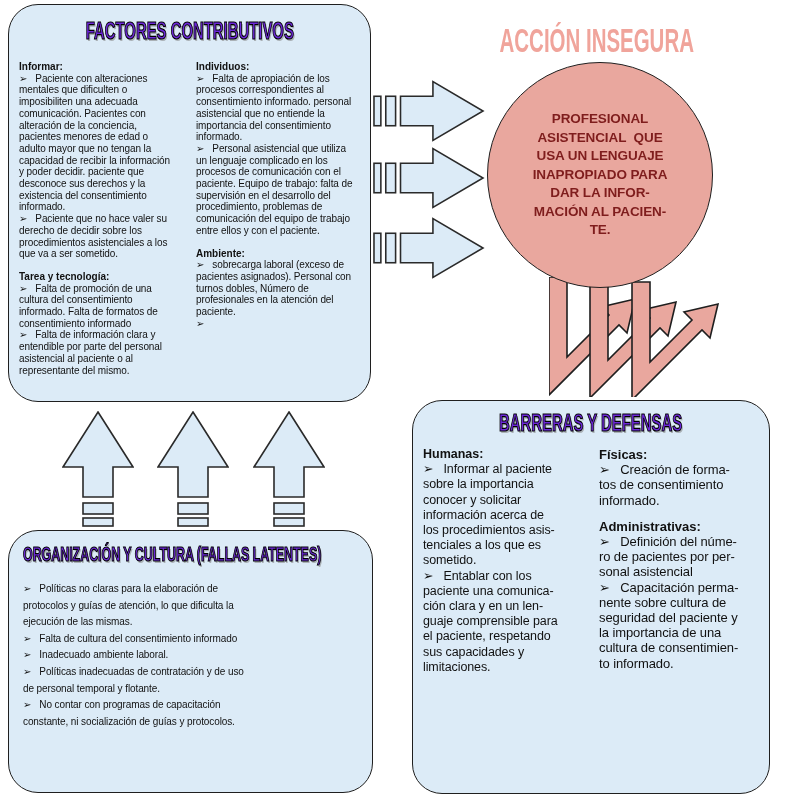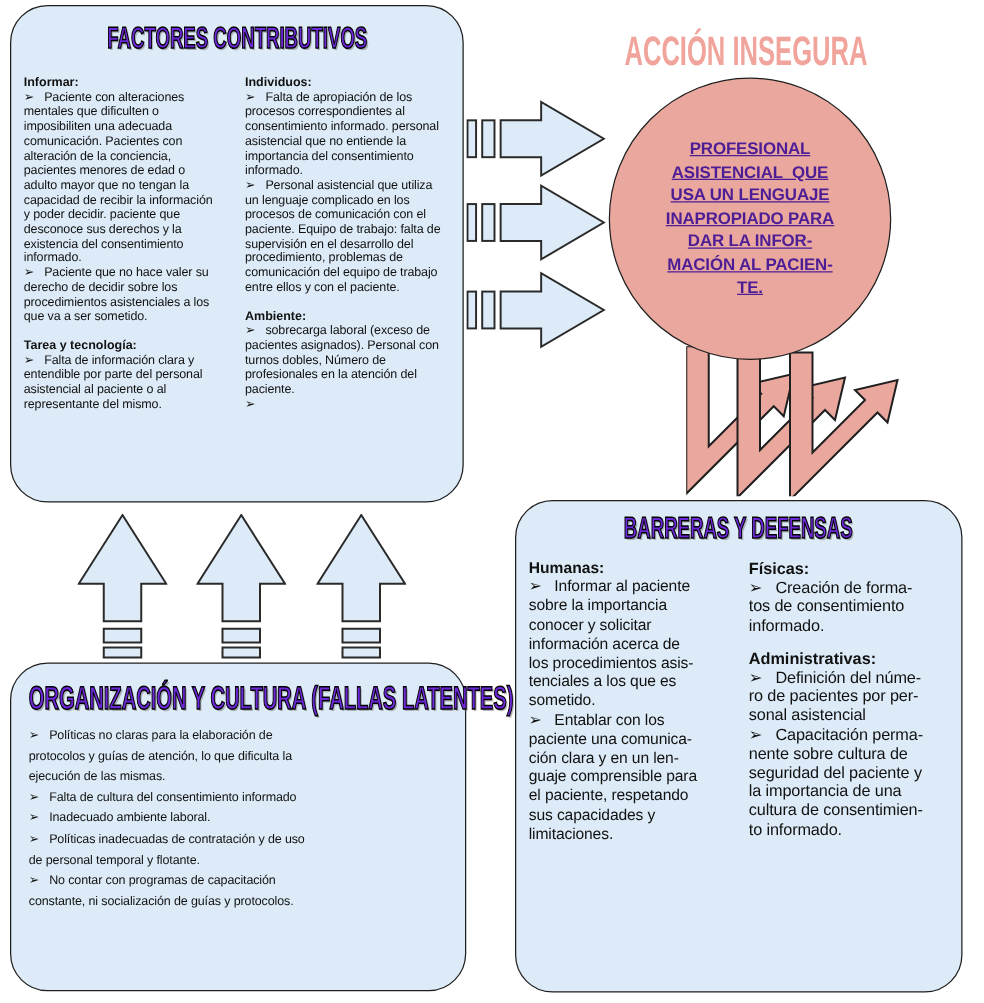--- a/index.html
+++ b/index.html
@@ -30,21 +30,21 @@
     font-weight:bold;font-size:33px;color:#f0a49b;white-space:nowrap;z-index:1;
   }
   .accion-title .inner{display:inline-block;transform:scaleX(.62);transform-origin:center;}
   .circle{
     position:absolute;left:487px;top:62px;width:226px;height:226px;
     background:#e9a79e;border:1.6px solid #1f1f1f;border-radius:50%;
     box-sizing:border-box;z-index:3;display:flex;align-items:center;justify-content:center;
   }
   .circle .ctext{
     font-weight:bold;font-size:13.5px;line-height:18.6px;text-align:center;
-    white-space:pre-line;color:#4c1d95;letter-spacing:-0.1px;text-decoration:underline;
+    white-space:pre-line;color:#7f1d1d;letter-spacing:-0.1px;
   }
   .arrow-svg{position:absolute;z-index:1;}
   svg .blue-shape{fill:#dcebf7;stroke:#2a2a2a;stroke-width:1.6;}
   svg .pink-shape{fill:#e9a79e;stroke:#1f1f1f;stroke-width:1.6;stroke-linejoin:miter;}
 </style>
 </head>
 <body>
 
 <div id="canvas">
 
@@ -102,20 +102,24 @@
 capacidad de recibir la información
 y poder decidir. paciente que
 desconoce sus derechos y la
 existencia del consentimiento
 informado.</p>
       <p class="para">➢&nbsp;&nbsp;&nbsp;Paciente que no hace valer su
 derecho de decidir sobre los
 procedimientos asistenciales a los
 que va a ser sometido.</p>
       <p class="shead gap">Tarea y tecnología:</p>
+      <p class="para">➢&nbsp;&nbsp;&nbsp;Falta de promoción de una
+cultura del consentimiento
+informado.  Falta de formatos de
+consentimiento informado</p>
       <p class="para">➢&nbsp;&nbsp;&nbsp;Falta de información clara y
 entendible por parte del personal
 asistencial al paciente o al
 representante del mismo.</p>
     </div>
     <div class="col bodytext" style="left:187px;top:56px;width:172px;font-size:10px;line-height:11.7px">
       <p class="shead">Individuos:</p>
       <p class="para">➢&nbsp;&nbsp;&nbsp;Falta de  apropiación de los
 procesos correspondientes al
 consentimiento informado. personal
@@ -186,21 +190,21 @@
       <p class="para">➢&nbsp;&nbsp;&nbsp;Capacitación perma-
 nente sobre cultura de
 seguridad del paciente y
 la importancia de una
 cultura de consentimien-
 to informado.</p>
     </div>
   </div>
 
   <div class="box" style="left:8px;top:530px;width:365px;height:263px">
-    <div class="stencil left-align" style="top:12px;left:14px;font-size:26px">
+    <div class="stencil left-align" style="top:12px;left:14px;font-size:20px">
       <span class="inner">ORGANIZACIÓN Y CULTURA (FALLAS LATENTES)</span>
     </div>
     <div class="col bodytext" style="left:14px;top:50px;width:344px;font-size:10px;line-height:16.6px">
       <p class="para">➢&nbsp;&nbsp;&nbsp;Políticas no claras para la elaboración de
 protocolos y guías de atención, lo que dificulta la
 ejecución de las mismas.</p>
       <p class="para">➢&nbsp;&nbsp;&nbsp;Falta de cultura del consentimiento informado</p>
       <p class="para">➢&nbsp;&nbsp;&nbsp;Inadecuado ambiente laboral.</p>
       <p class="para">➢&nbsp;&nbsp;&nbsp;Políticas inadecuadas de contratación y de uso
 de personal temporal y flotante.</p>

